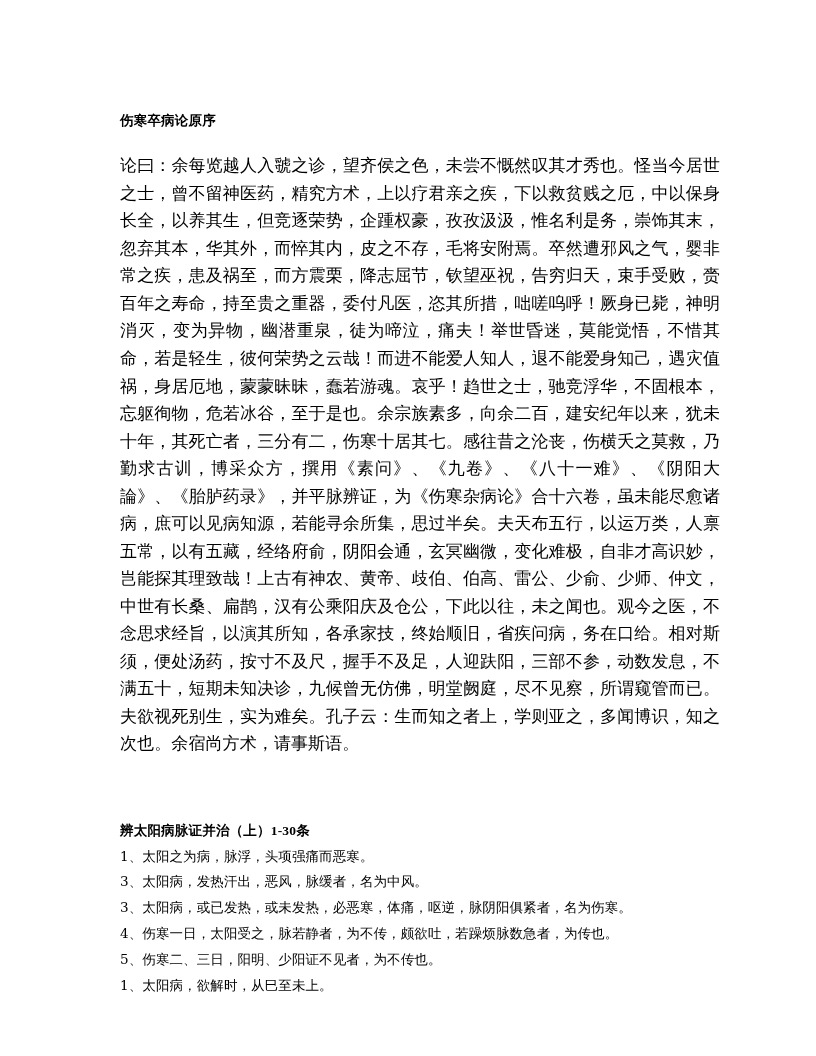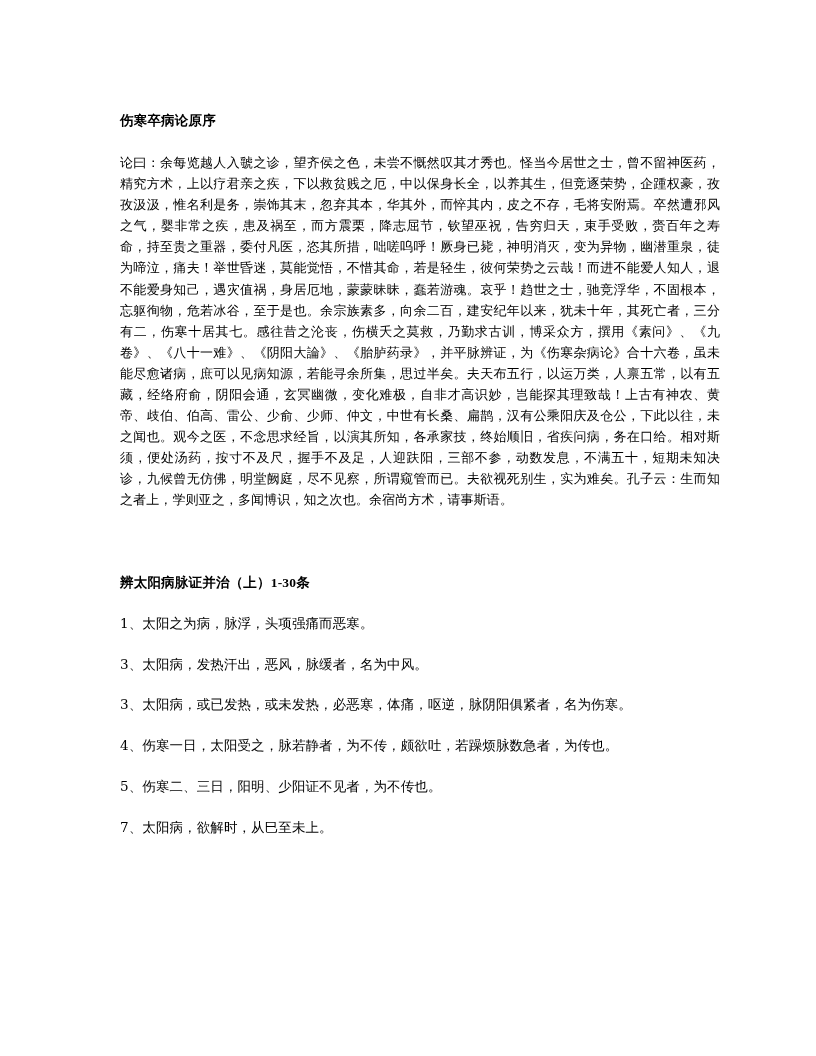--- a/index.html
+++ b/index.html
@@ -20,41 +20,41 @@
     padding: 96px 96px 48px 120px;
     position: relative;
   }
   .doc-title {
     font-size: 13.5px;
     line-height: 1.5;
     margin: 14px 0 0 0;
     letter-spacing: 0.2px;
   }
   .para {
-    font-size: 13px;
+    font-size: 17px;
     line-height: 1.62;
     margin: 17px 0 0 0;
     text-align: justify;
     text-justify: inter-ideograph;
     letter-spacing: 0.1px;
   }
   .preface-body {
     margin-top: 22px;
   }
   .section-title {
     font-size: 13.5px;
     line-height: 1.6;
     margin: 62px 0 0 0;
     letter-spacing: 0.2px;
     font-family: Liberation Serif, serif;
   }
   .clause {
     font-size: 13.5px;
     line-height: 1.62;
-    margin: 19px 0 0 0;
+    margin: 4px 0 0 0;
     text-align: justify;
     text-justify: inter-ideograph;
     letter-spacing: 0.1px;
   }
 </style>
 </head>
 <body>
 
 <div class="page">
 
@@ -63,16 +63,16 @@
   <p class="para preface-body">论曰：余每览越人入虢之诊，望齐侯之色，未尝不慨然叹其才秀也。怪当今居世之士，曾不留神医药，精究方术，上以疗君亲之疾，下以救贫贱之厄，中以保身长全，以养其生，但竞逐荣势，企踵权豪，孜孜汲汲，惟名利是务，崇饰其末，忽弃其本，华其外，而悴其内，皮之不存，毛将安附焉。卒然遭邪风之气，婴非常之疾，患及祸至，而方震栗，降志屈节，钦望巫祝，告穷归天，束手受败，赍百年之寿命，持至贵之重器，委付凡医，恣其所措，咄嗟呜呼！厥身已毙，神明消灭，变为异物，幽潜重泉，徒为啼泣，痛夫！举世昏迷，莫能觉悟，不惜其命，若是轻生，彼何荣势之云哉！而进不能爱人知人，退不能爱身知己，遇灾值祸，身居厄地，蒙蒙昧昧，蠢若游魂。哀乎！趋世之士，驰竞浮华，不固根本，忘躯徇物，危若冰谷，至于是也。余宗族素多，向余二百，建安纪年以来，犹未十年，其死亡者，三分有二，伤寒十居其七。感往昔之沦丧，伤横夭之莫救，乃勤求古训，博采众方，撰用《素问》、《九卷》、《八十一难》、《阴阳大論》、《胎胪药录》，并平脉辨证，为《伤寒杂病论》合十六卷，虽未能尽愈诸病，庶可以见病知源，若能寻余所集，思过半矣。夫天布五行，以运万类，人禀五常，以有五藏，经络府俞，阴阳会通，玄冥幽微，变化难极，自非才高识妙，岂能探其理致哉！上古有神农、黄帝、歧伯、伯高、雷公、少俞、少师、仲文，中世有长桑、扁鹊，汉有公乘阳庆及仓公，下此以往，未之闻也。观今之医，不念思求经旨，以演其所知，各承家技，终始顺旧，省疾问病，务在口给。相对斯须，便处汤药，按寸不及尺，握手不及足，人迎趺阳，三部不参，动数发息，不满五十，短期未知决诊，九候曾无仿佛，明堂阙庭，尽不见察，所谓窥管而已。夫欲视死别生，实为难矣。孔子云：生而知之者上，学则亚之，多闻博识，知之次也。余宿尚方术，请事斯语。</p>
 
   <h2 class="section-title">辨太阳病脉证并治（上）1-30条</h2>
 
   <div>
     <p class="clause">1、太阳之为病，脉浮，头项强痛而恶寒。</p>
     <p class="clause">3、太阳病，发热汗出，恶风，脉缓者，名为中风。</p>
     <p class="clause">3、太阳病，或已发热，或未发热，必恶寒，体痛，呕逆，脉阴阳俱紧者，名为伤寒。</p>
     <p class="clause">4、伤寒一日，太阳受之，脉若静者，为不传，颇欲吐，若躁烦脉数急者，为传也。</p>
     <p class="clause">5、伤寒二、三日，阳明、少阳证不见者，为不传也。</p>
-    <p class="clause">7、太阳病，欲解时，从巳至未上。</p>
+    <p class="clause">1、太阳病，欲解时，从巳至未上。</p>
   </div>
 
 </div>
 
 </body></html>

